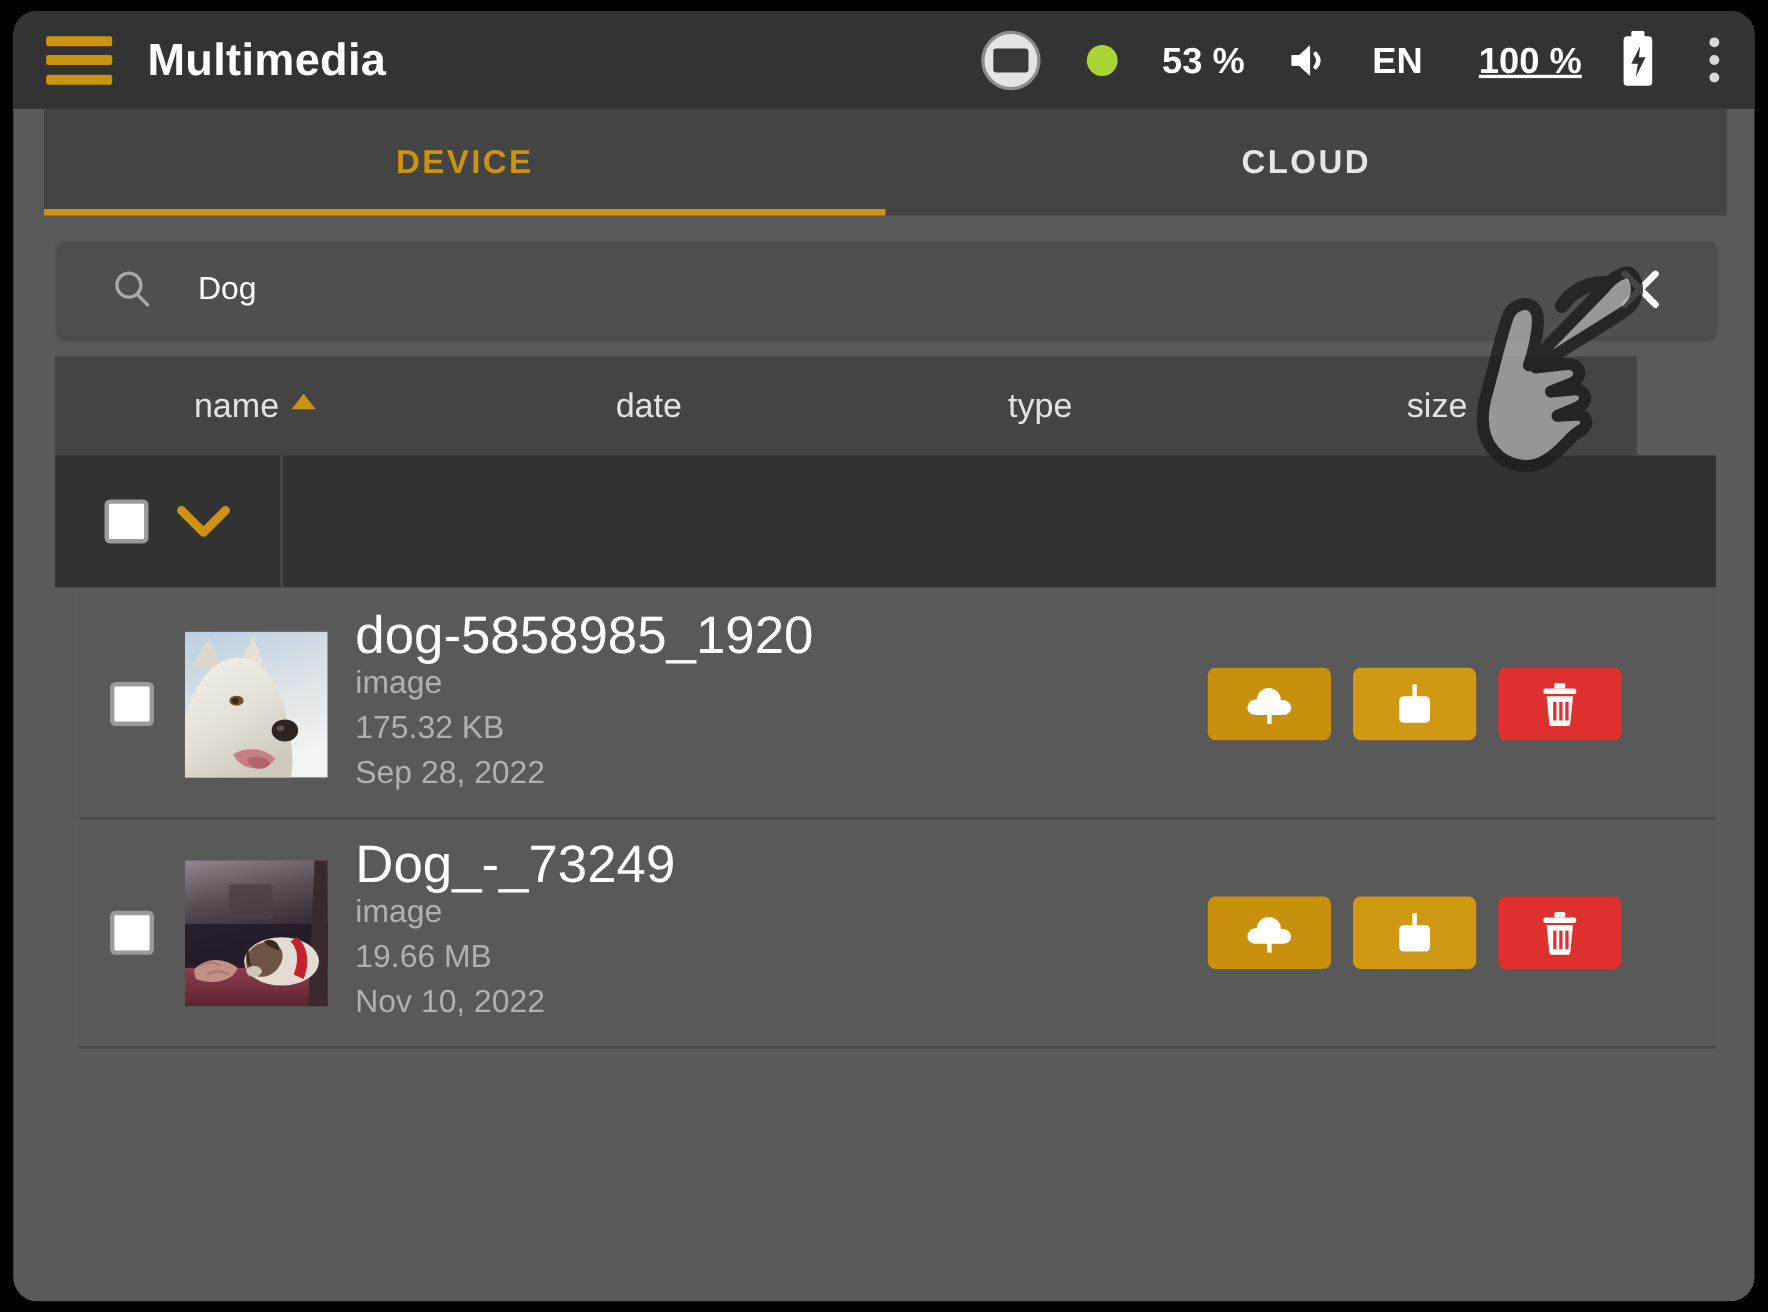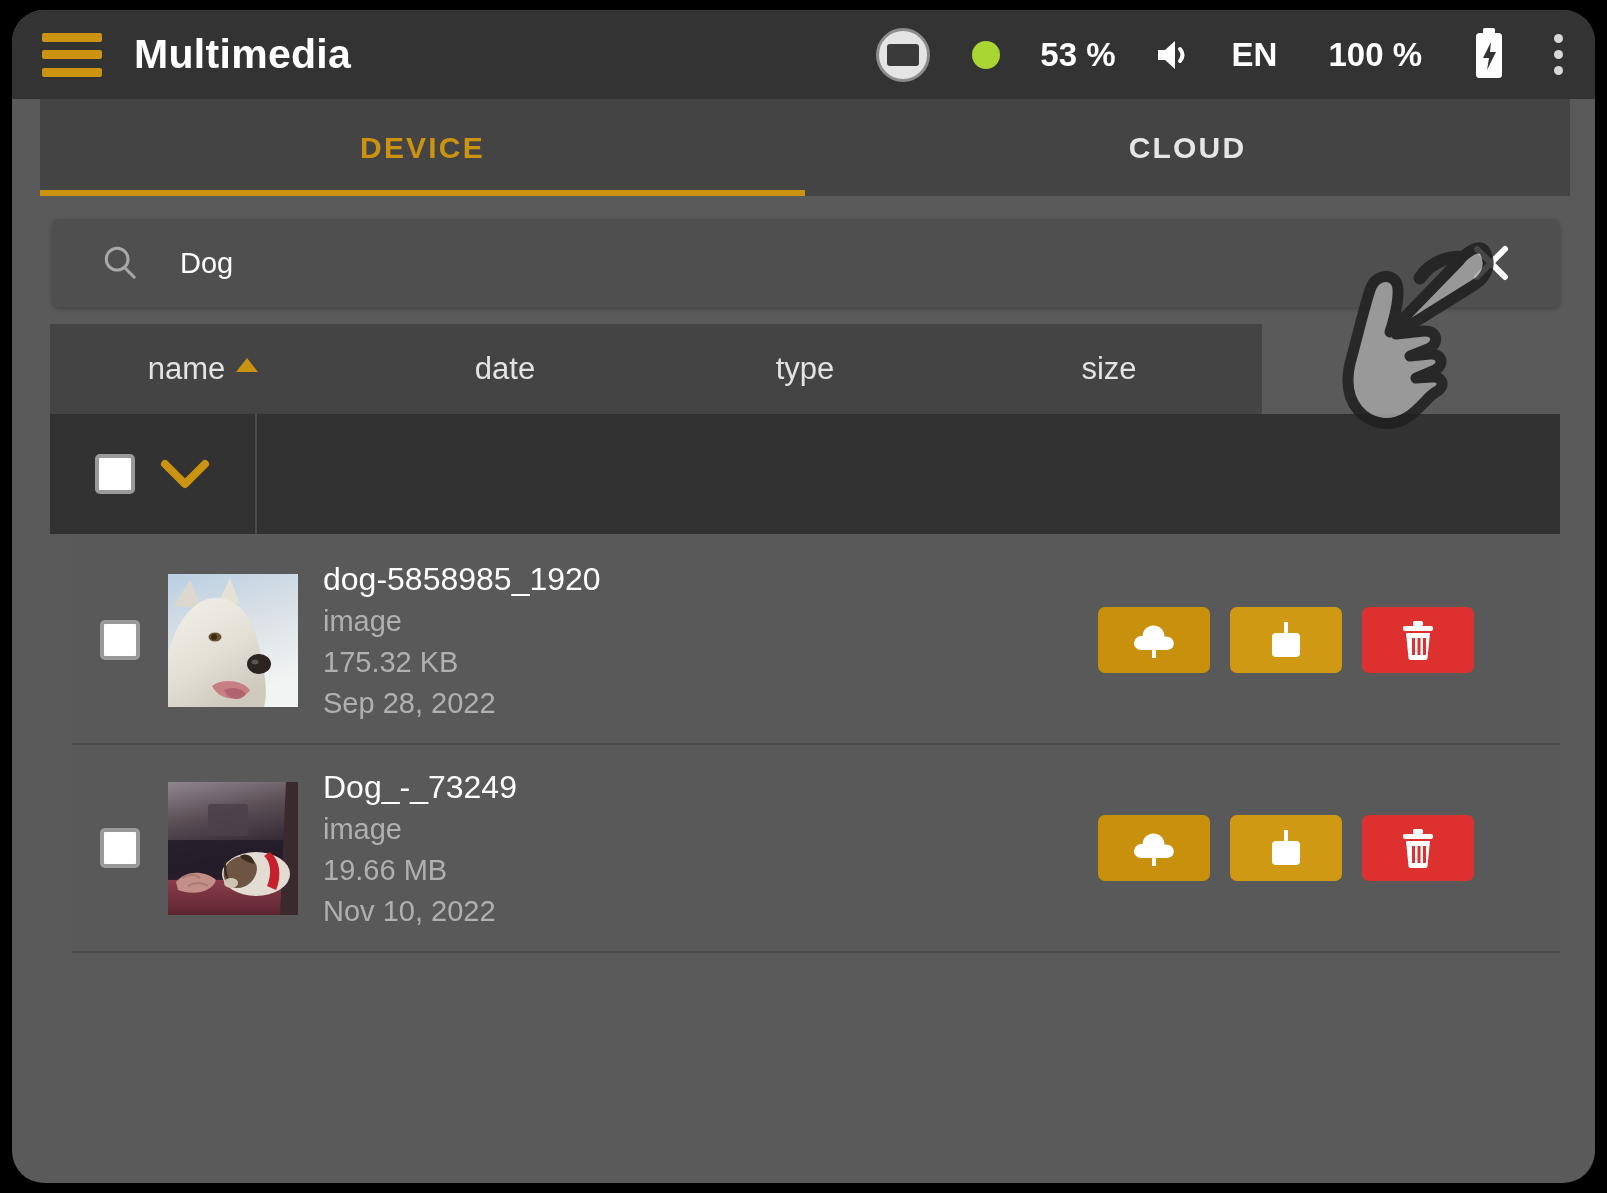--- a/index.html
+++ b/index.html
@@ -22,21 +22,21 @@
     height: 1193px;
     background: #000;
     box-sizing: border-box;
   }
   #screen {
     position: absolute;
     left: 12px; top: 10px;
     width: 1583px;
     height: 1173px;
     background: #5a5a5a;
-    border-radius: 32px;
+    border-radius: 22px;
     overflow: hidden;
     box-sizing: border-box;
   }
 
   
   #title-bar {
     position: absolute;
     left: 0; top: 0;
     width: 100%;
     height: 89px;
@@ -100,21 +100,21 @@
   }
   #status-dot {
     width: 28px; height: 28px;
     border-radius: 50%;
     background: #aad633;
     margin-right: 24px;
   }
   #brightness-value { margin-right: 22px; }
   #speaker-icon { margin-right: 22px; display:flex; align-items:center; }
   #lang-value { margin-right: 35px; }
-  #battery-value { margin-right: 34px; }
+  #battery-value { margin-right: 18px; text-decoration: underline; }
   #battery-icon { margin-right: 22px; display:flex; align-items:center;}
   #kebab-menu {
     display: flex;
     flex-direction: column;
     gap: 7px;
     padding: 6px 10px;
     cursor: pointer;
   }
   #kebab-menu span {
     width: 9px; height: 9px;
@@ -184,21 +184,21 @@
     width: 46px; height: 46px;
     display: flex; align-items: center; justify-content: center;
     cursor: pointer;
   }
 
   
   #column-header {
     position: absolute;
     left: 38px;
     top: 314px;
-    width: 1212px;
+    width: 1438px;
     height: 90px;
     background: #444444;
     display: flex;
     align-items: center;
   }
   .col-head {
     color: #e3e3e3;
     font-size: 31px;
     display: flex;
     align-items: center;
@@ -284,21 +284,21 @@
   .file-meta {
     margin-left: 25px;
     display: flex;
     flex-direction: column;
     justify-content: center;
     flex: 1;
     min-width: 0;
   }
   .file-name {
     color: #ffffff;
-    font-size: 32px;
+    font-size: 48px;
     line-height: 44px;
     white-space: nowrap;
   }
   .file-sub {
     color: #b0b0b0;
     font-size: 29px;
     line-height: 41px;
     white-space: nowrap;
   }
   .row-actions {

